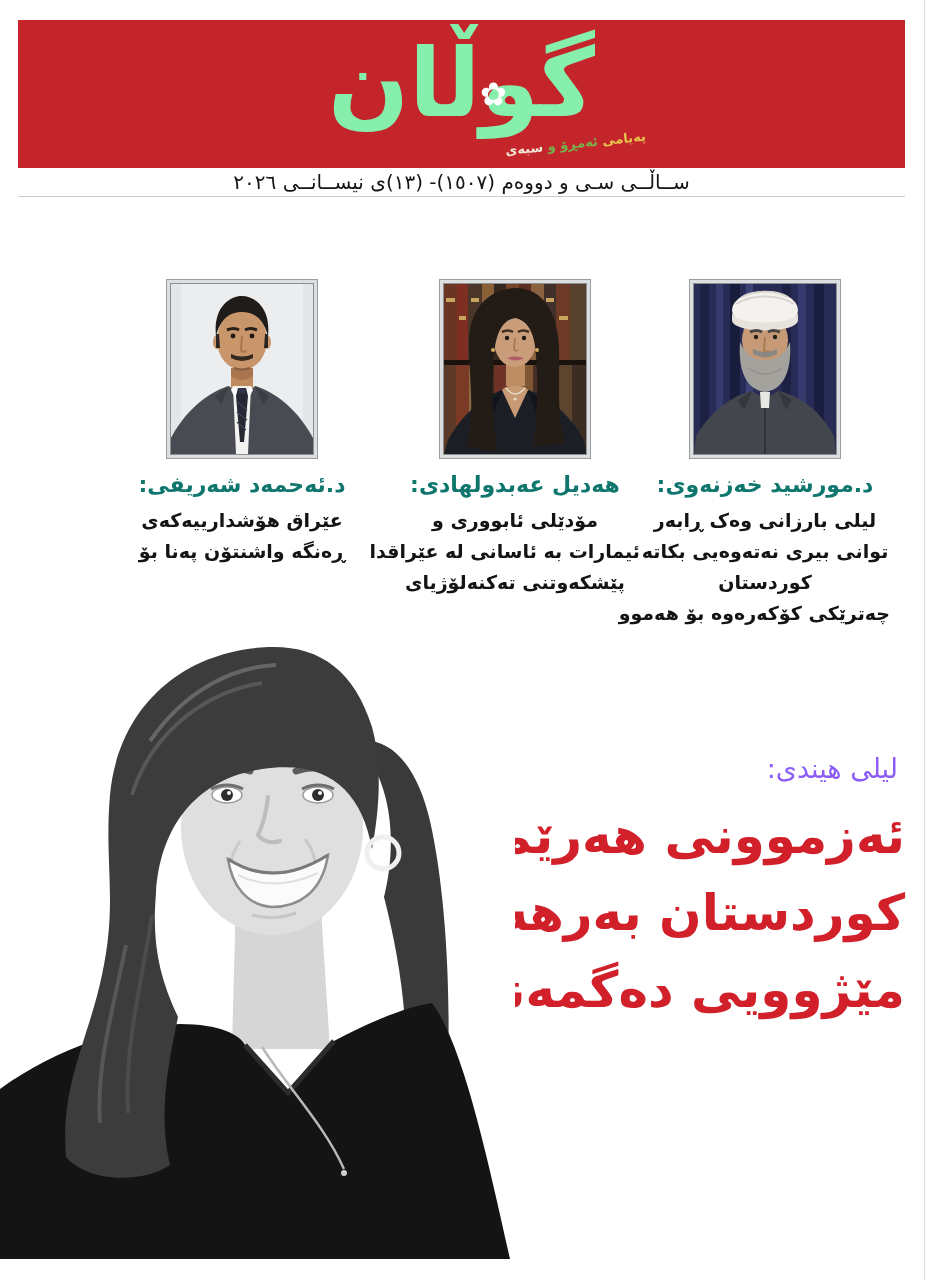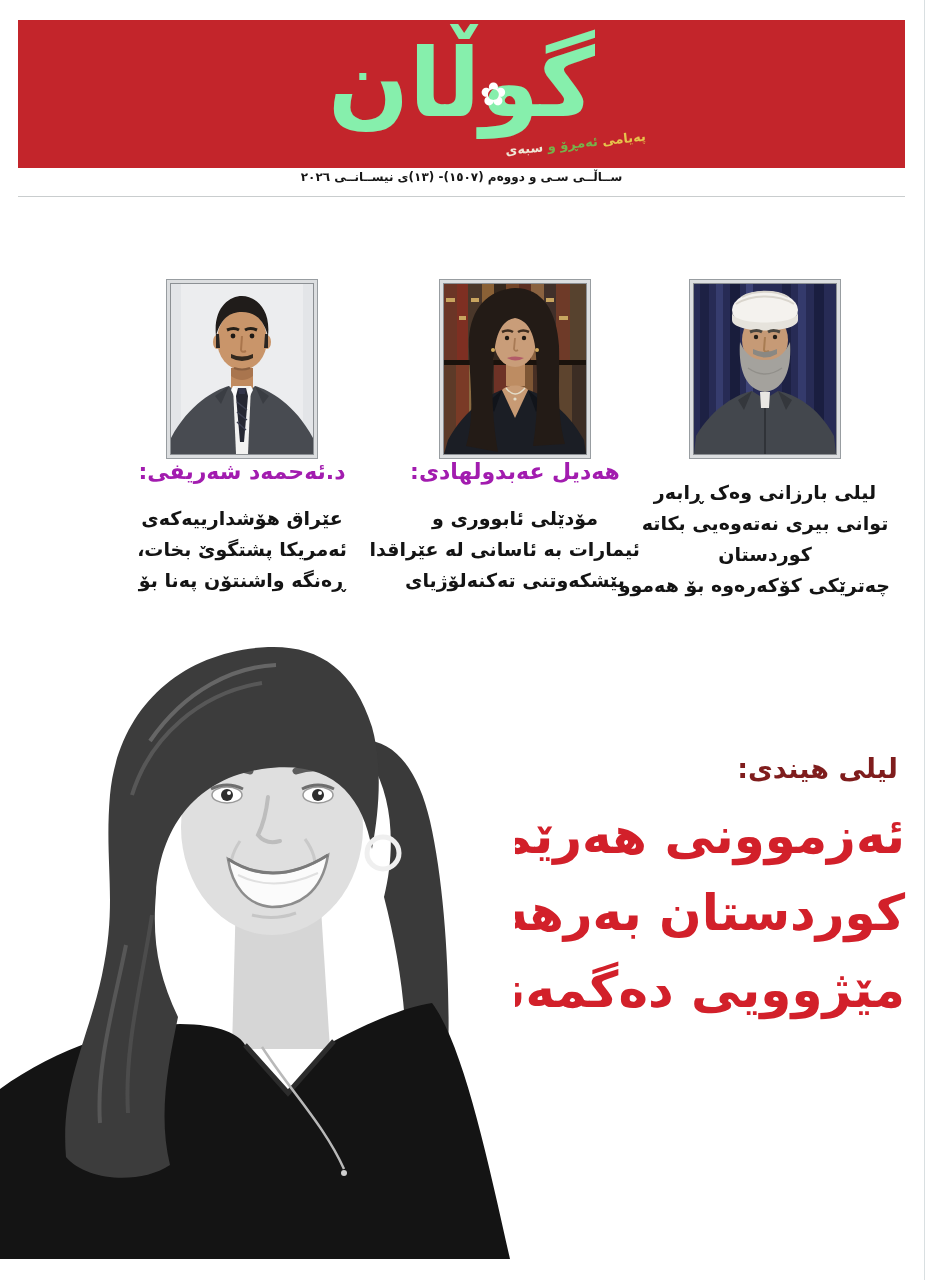--- a/index.html
+++ b/index.html
@@ -13,35 +13,35 @@
   .banner{position:absolute;left:18px;top:20px;width:887px;height:148px;background:#c3252b;}
   .logo{position:absolute;left:0;right:0;top:6px;text-align:center;
         font-size:95px;font-weight:bold;color:#86efac;line-height:1.2;letter-spacing:2px;}
   .flower{position:absolute;left:462px;top:58px;font-size:32px;color:#ffffff;line-height:1;}
   .tagline{position:absolute;left:487px;top:116px;font-size:13px;font-weight:bold;
            transform:rotate(-6deg);white-space:nowrap;direction:rtl;}
   .tagline .t1{color:#e6c44c;}
   .tagline .t2{color:#76b14a;}
   .tagline .t3{color:#efe7d6;}
   .dateline{position:absolute;left:18px;top:170px;width:887px;text-align:center;
-            font-size:12px;font-weight:bold;color:#161616;}
+            font-size:20px;font-weight:normal;color:#161616;}
   .rule{position:absolute;left:18px;top:196px;width:887px;height:1px;background:#c9cdce;}
 
   
   .profile{position:absolute;top:279px;width:250px;text-align:center;}
   .profile.p0{left:640px;} .profile.p1{left:390px;} .profile.p2{left:117px;}
   .frame{margin:0 auto;width:142px;height:170px;padding:4px;background:#dcdee0;
          border:1px solid #989da1;}
   .frame svg{display:block;outline:1px solid #8c9094;}
-  .pname{margin-top:0;color:#a21caf;font-weight:bold;font-size:22px;line-height:26px;}
-  .pquote{margin-top:18px;color:#141414;font-weight:bold;font-size:19px;line-height:31px;}
+  .pname{margin-top:13px;color:#0f766e;font-weight:bold;font-size:22px;line-height:26px;}
+  .pquote{margin-top:7px;color:#141414;font-weight:bold;font-size:19px;line-height:31px;}
   .qline{display:block;white-space:nowrap;}
 
   
-  .kicker{position:absolute;top:753px;right:35px;font-size:27px;font-weight:bold;color:#7f1d1d;}
+  .kicker{position:absolute;top:753px;right:35px;font-size:27px;font-weight:normal;color:#8b5cf6;}
   .headline{position:absolute;top:798px;right:28px;text-align:right;color:#d2202a;
             font-weight:bold;font-size:50px;line-height:77px;}
   .hline{display:block;white-space:nowrap;}
   .portrait{position:absolute;left:0;top:645px;}
 </style>
 </head>
 <body>
 
 <div class="page">
   <div class="page-edge"></div>
@@ -82,20 +82,21 @@
         <path d="M56 48 Q63 45 68 48" stroke="#4a463f" stroke-width="3" fill="none"></path>
         <path d="M74 48 Q79 45 86 48" stroke="#4a463f" stroke-width="3" fill="none"></path>
         <circle cx="62" cy="53" r="2.2" fill="#241f19"></circle>
           <circle cx="81" cy="53" r="2.2" fill="#241f19"></circle>
         <path d="M71 53 L70 66 Q71 69 75 67" stroke="#a87c52" stroke-width="2" fill="none"></path>
         <path d="M46 58 C44 86 52 106 71 108 C90 106 98 86 96 58 C90 72 82 76 71 76 C60 76 52 72 46 58 Z" fill="#a4a29d"></path>
         <path d="M54 84 Q71 96 88 84" stroke="#918f8a" stroke-width="1.5" fill="none"></path>
         <path d="M59 70 Q71 77 83 70 L83 65 Q71 71 59 65 Z" fill="#8a8883"></path>
       </svg>
     </figure>
+    <div class="pname">د.مورشید خەزنەوی:</div>
     <div class="pquote">
       <span class="qline">لیلی بارزانی وەک ڕابەر</span>
       <span class="qline">توانی بیری نەتەوەیی بکاتە</span>
       <span class="qline">کوردستان</span>
       <span class="qline">چەترێکی کۆکەرەوە بۆ هەموو</span>
     </div>
   </section>
 
   <section class="profile p1">
     <figure class="frame" style="margin:0 auto;">
@@ -187,21 +188,20 @@
         <circle cx="62" cy="52" r="2.4" fill="#1e1915"></circle>
           <circle cx="81" cy="52" r="2.4" fill="#1e1915"></circle>
         <path d="M71 52 L70 66 Q71 69 75 67" stroke="#a9754c" stroke-width="2" fill="none"></path>
         <path d="M60 74 Q71 80 82 74 L82 70 Q71 75 60 70 Z" fill="#33291f"></path>
         <path d="M63 84 Q71 87 79 84" stroke="#8a5f40" stroke-width="2" fill="none"></path>
       </svg>
     </figure>
     <div class="pname">د.ئەحمەد شەریفی:</div>
     <div class="pquote">
       <span class="qline">عێراق هۆشدارییەکەی</span>
-      <span class="qline">ئەمریکا پشتگوێ بخات،</span>
       <span class="qline">ڕەنگە واشنتۆن پەنا بۆ</span>
     </div>
   </section>
 
   <div class="kicker">لیلی هیندی:</div>
   <div class="headline">
     <span class="hline">ئەزموونی هەرێمی</span>
     <span class="hline">کوردستان بەرهەمی</span>
     <span class="hline">مێژوویی دەگمەنە</span>
   </div>

